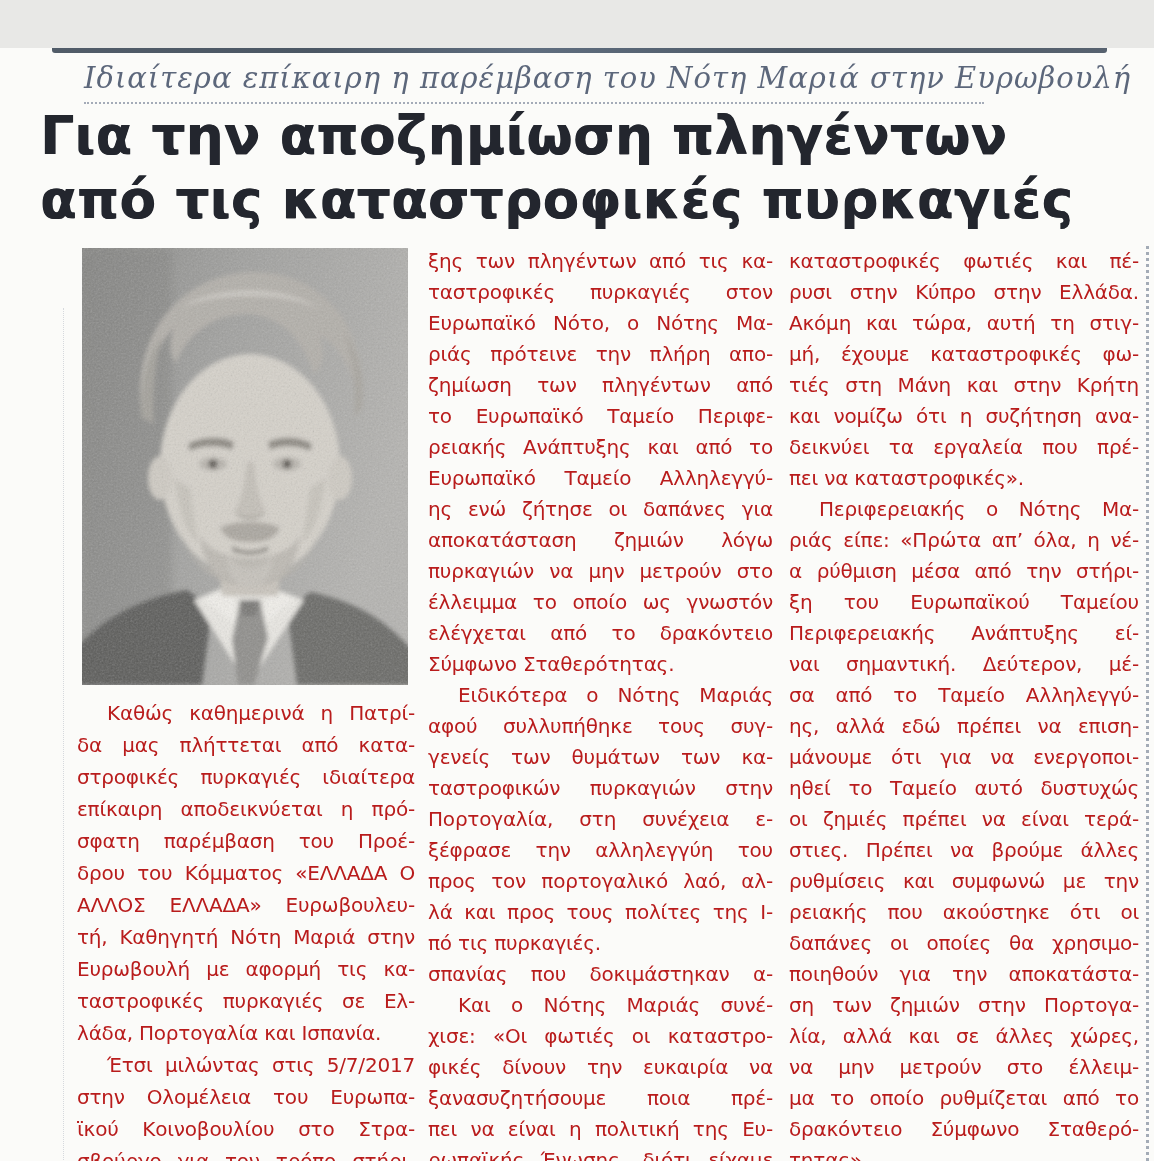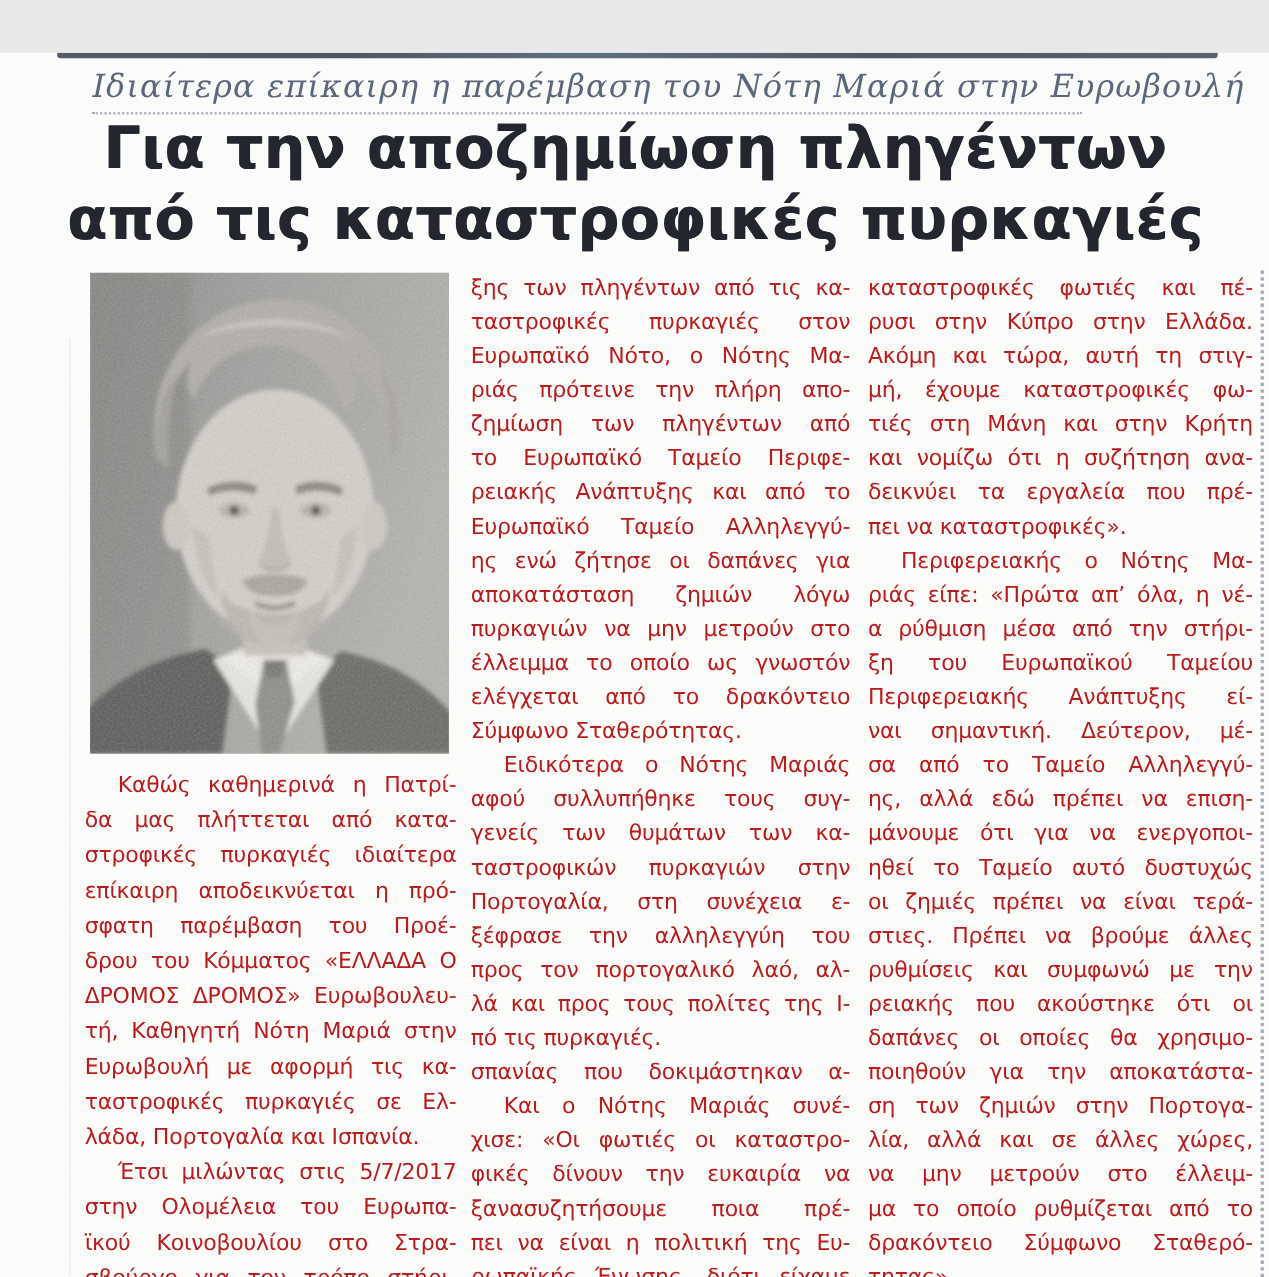--- a/index.html
+++ b/index.html
@@ -20,21 +20,21 @@
     position:absolute;left:84px;top:13px;width:900px;
     font-family:"DejaVu Serif",serif;font-style:italic;
     font-size:29px;letter-spacing:1px;color:#47536a;
     opacity:.88;
     padding-bottom:7px;
     border-bottom:2px dotted #99a1b0;
     white-space:nowrap;
   }
   .headline{
     position:absolute;left:40px;top:56px;width:1075px;margin:0;
-    text-align:center;font-weight:bold;
+    text-align:left;font-weight:bold;
     font-size:53px;line-height:64px;letter-spacing:.5px;
     color:#23262e;
     text-shadow:.7px 0 0 #23262e;
   }
   .headline span{display:block;}
   .photo{
     position:absolute;left:82px;top:200px;width:326px;height:437px;
     background:#9c9c9c;
   }
   .photo svg{display:block;width:100%;height:100%;}
@@ -152,21 +152,21 @@
     </svg>
   </div>
 
   <div class="col col1">
       <div class="line indent">Καθώς καθημερινά η Πατρί-</div>
       <div class="line">δα μας πλήττεται από κατα-</div>
       <div class="line">στροφικές πυρκαγιές ιδιαίτερα</div>
       <div class="line">επίκαιρη αποδεικνύεται η πρό-</div>
       <div class="line">σφατη παρέμβαση του Προέ-</div>
       <div class="line">δρου του Κόμματος «ΕΛΛΑΔΑ Ο</div>
-      <div class="line">ΔΡΟΜΟΣ ΔΡΟΜΟΣ» Ευρωβουλευ-</div>
+      <div class="line">ΑΛΛΟΣ ΕΛΛΑΔΑ» Ευρωβουλευ-</div>
       <div class="line">τή, Καθηγητή Νότη Μαριά στην</div>
       <div class="line">Ευρωβουλή με αφορμή τις κα-</div>
       <div class="line">ταστροφικές πυρκαγιές σε Ελ-</div>
       <div class="line end">λάδα, Πορτογαλία και Ισπανία.</div>
       <div class="line indent">Έτσι μιλώντας στις 5/7/2017</div>
       <div class="line">στην Ολομέλεια του Ευρωπα-</div>
       <div class="line">ϊκού Κοινοβουλίου στο Στρα-</div>
       <div class="line">σβούργο για τον τρόπο στήρι-</div>
     </div>
   <div class="col col2">

